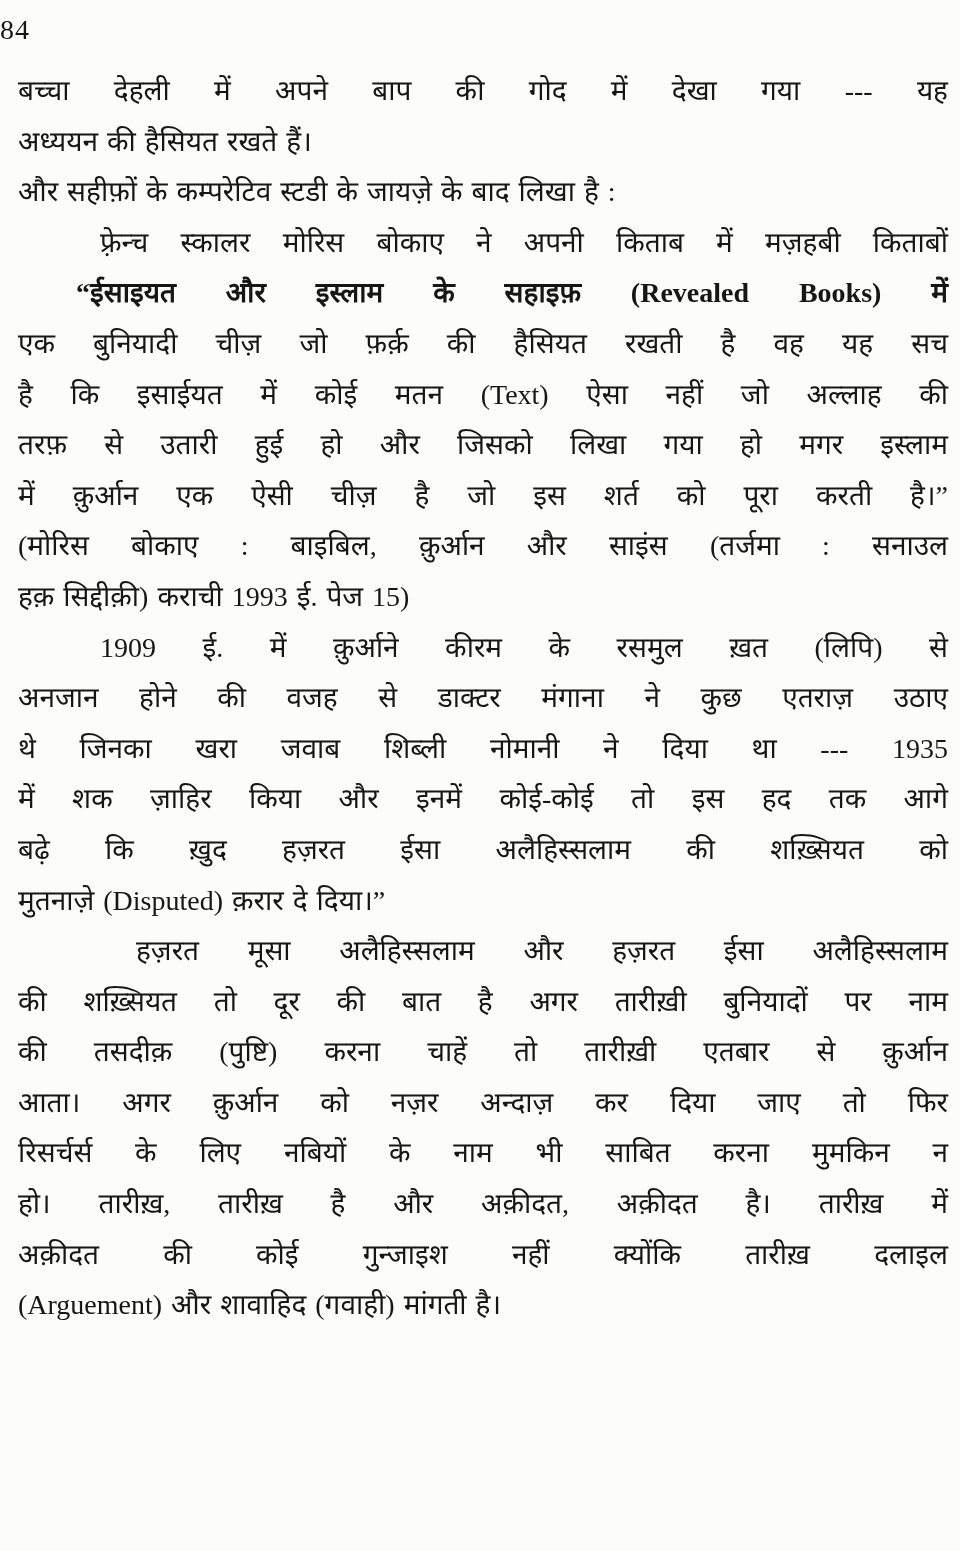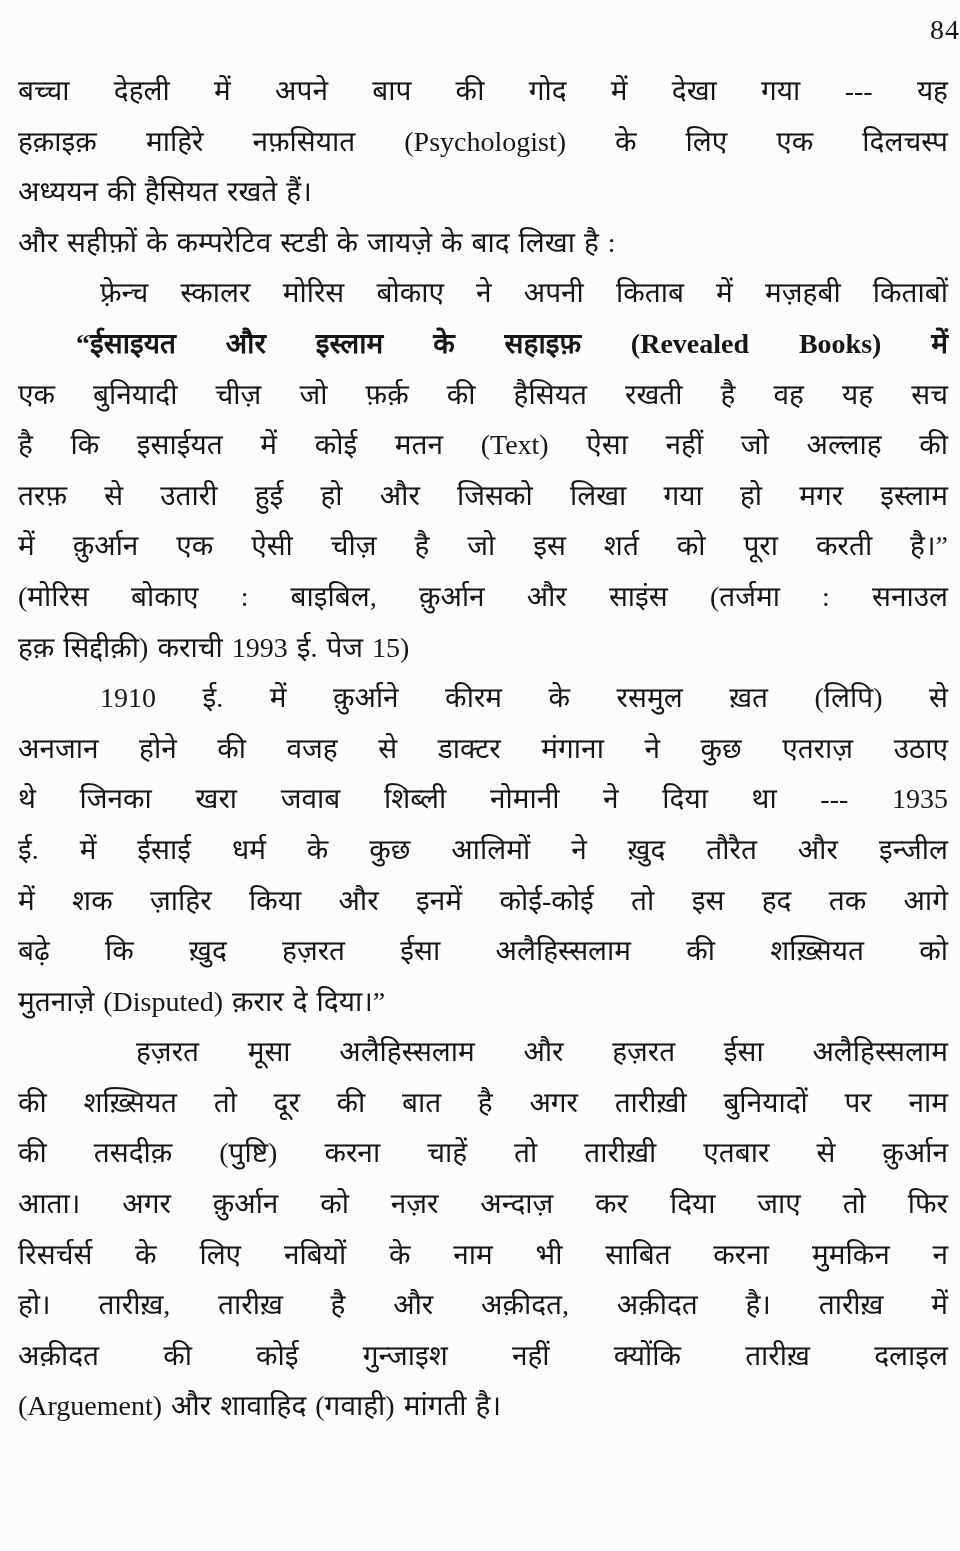--- a/index.html
+++ b/index.html
@@ -13,21 +13,21 @@
     height: 1551px;
     margin: 0 auto;
     background: #fcfcfa;
     overflow: hidden;
     font-family: "Liberation Serif", serif; 
     color: #161616;
   }
   .pgnum {
     padding-top: 12px;
     height: 42px;
-    text-align: right;
+    text-align: left;
     font-size: 28px;
     line-height: 36px;
     letter-spacing: 1px;
   }
   .body {
     padding: 12px 12px 0 18px; 
   }
   .ln {
     font-size: 28px;
     line-height: 50.6px;
@@ -45,39 +45,37 @@
 </style>
 </head>
 <body>
 
 <div class="page">
   <div class="pgnum">84</div>
 
   <div class="body">
 
     <div class="ln j">बच्चा देहली में अपने बाप की गोद में देखा गया --- यह</div>
-    <div class="ln j">हक़ाइक़ माहिरे नफ़सियात (Psychologist) के लिए एक दिलचस्प</div>
     <div class="ln">अध्ययन की हैसियत रखते हैं।</div>
 
     <div class="ln">और सहीफ़ों के कम्परेटिव स्टडी के जायज़े के बाद लिखा है :</div>
     <div class="ln j ind">फ़्रेन्च स्कालर मोरिस बोकाए ने अपनी किताब में मज़हबी किताबों</div>
 
     <div class="ln j indq">“ईसाइयत और इस्लाम के सहाइफ़ (Revealed Books) में</div>
     <div class="ln j">एक बुनियादी चीज़ जो फ़र्क़ की हैसियत रखती है वह यह सच</div>
     <div class="ln j">है कि इसाईयत में कोई मतन (Text) ऐसा नहीं जो अल्लाह की</div>
     <div class="ln j">तरफ़ से उतारी हुई हो और जिसको लिखा गया हो मगर इस्लाम</div>
     <div class="ln j">में क़ुर्आन एक ऐसी चीज़ है जो इस शर्त को पूरा करती है।”</div>
 
     <div class="ln j">(मोरिस बोकाए : बाइबिल, क़ुर्आन और साइंस (तर्जमा : सनाउल</div>
     <div class="ln">हक़ सिद्दीक़ी) कराची 1993 ई. पेज 15)</div>
 
-    <div class="ln j ind">1910 ई. में क़ुर्आने कीरम के रसमुल ख़त (लिपि) से</div>
+    <div class="ln j ind">1909 ई. में क़ुर्आने कीरम के रसमुल ख़त (लिपि) से</div>
     <div class="ln j">अनजान होने की वजह से डाक्टर मंगाना ने कुछ एतराज़ उठाए</div>
     <div class="ln j">थे जिनका खरा जवाब शिब्ली नोमानी ने दिया था --- 1935</div>
-    <div class="ln j">ई. में ईसाई धर्म के कुछ आलिमों ने ख़ुद तौरैत और इन्जील</div>
     <div class="ln j">में शक ज़ाहिर किया और इनमें कोई-कोई तो इस हद तक आगे</div>
     <div class="ln j">बढ़े कि ख़ुद हज़रत ईसा अलैहिस्सलाम की शख़्सियत को</div>
     <div class="ln">मुतनाज़े (Disputed) क़रार दे दिया।”</div>
 
 
     <div class="ln j ind2">हज़रत मूसा अलैहिस्सलाम और हज़रत ईसा अलैहिस्सलाम</div>
     <div class="ln j">की शख़्सियत तो दूर की बात है अगर तारीख़ी बुनियादों पर नाम</div>
     <div class="ln j">की तसदीक़ (पुष्टि) करना चाहें तो तारीख़ी एतबार से क़ुर्आन</div>
     <div class="ln j">आता। अगर क़ुर्आन को नज़र अन्दाज़ कर दिया जाए तो फिर</div>
     <div class="ln j">रिसर्चर्स के लिए नबियों के नाम भी साबित करना मुमकिन न</div>

